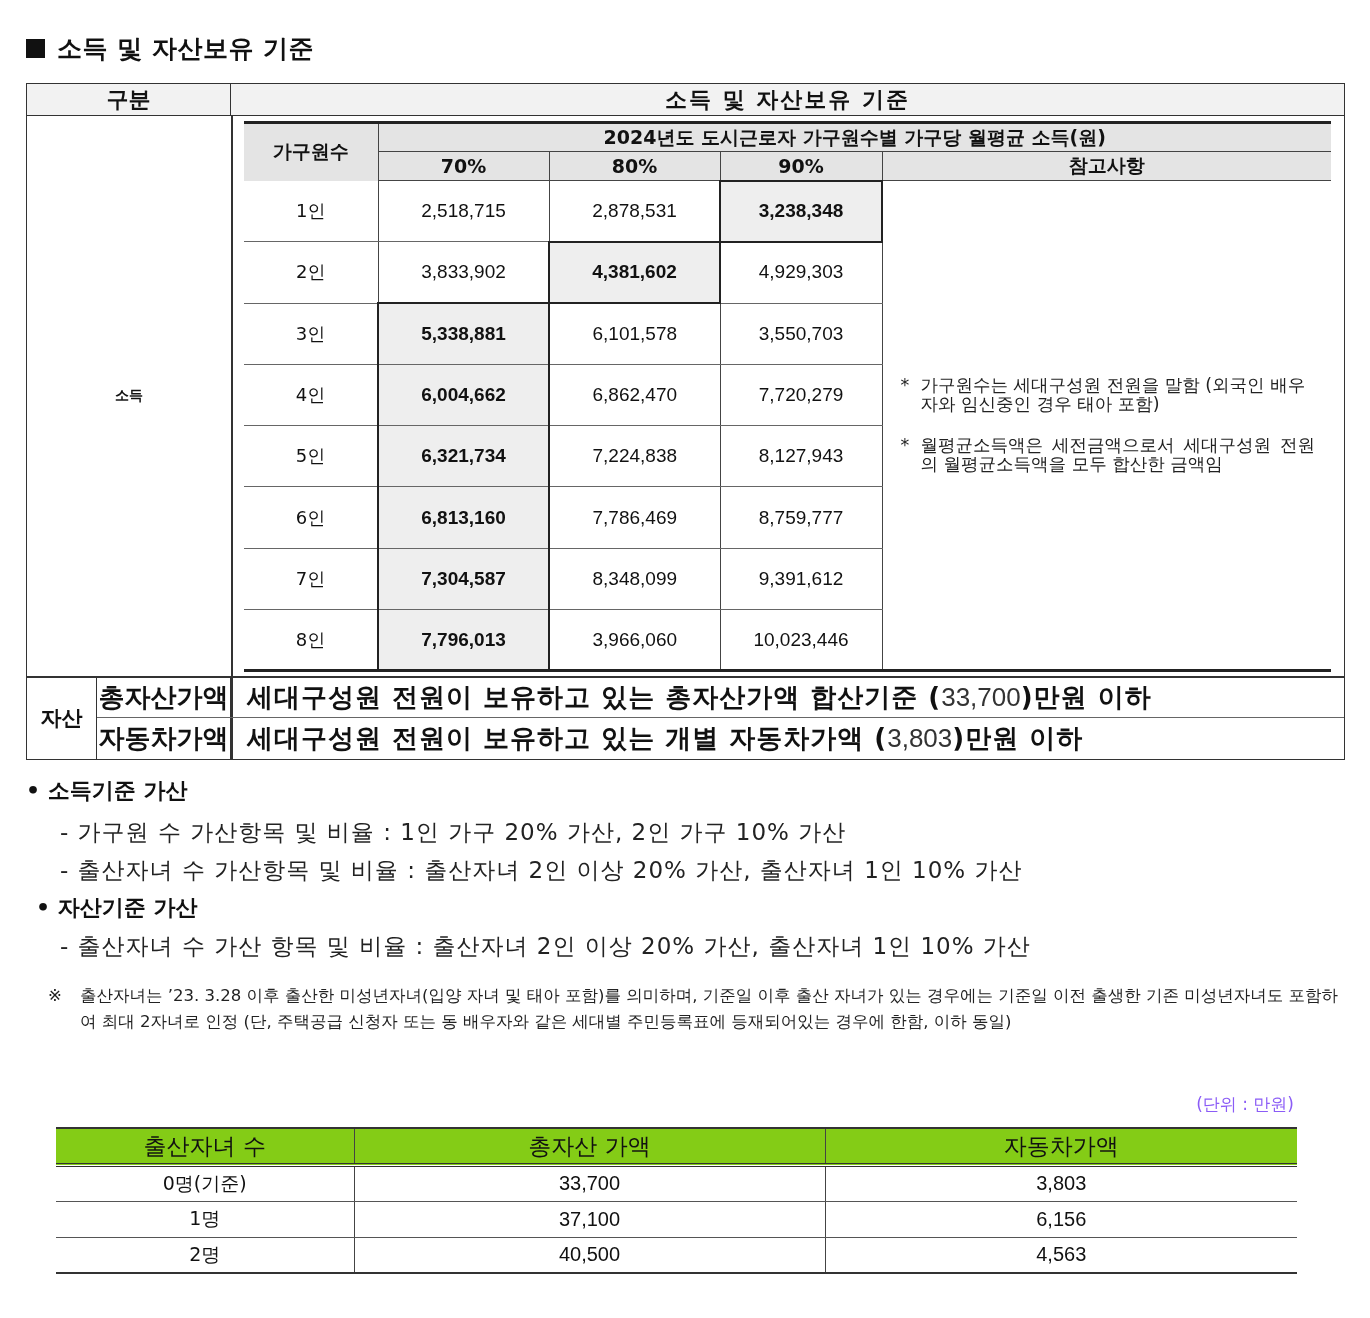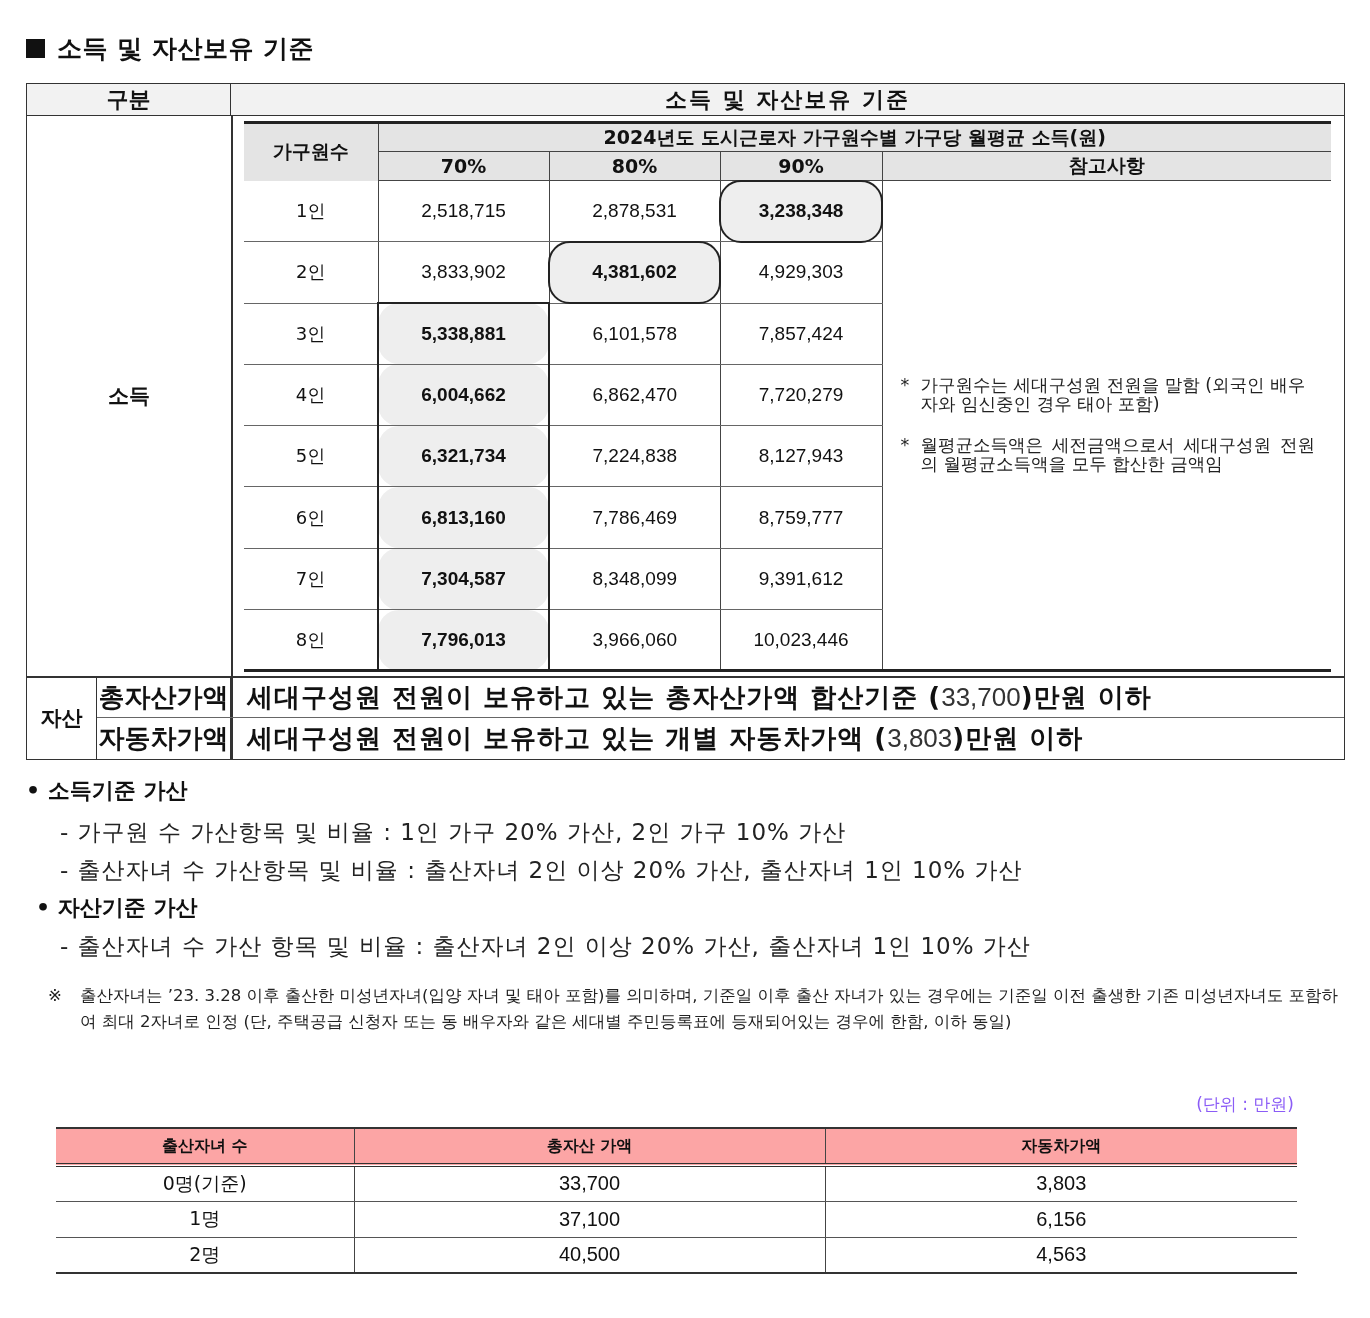--- a/index.html
+++ b/index.html
@@ -8,59 +8,59 @@
 
   .title { position: absolute; left: 26px; top: 32px; font-size: 25px; font-weight: bold; letter-spacing: 0.5px; display: flex; align-items: center; }
   .title .sq { display: inline-block; width: 19px; height: 19px; background: #111; margin-right: 12px; }
 
   
   .outer { position: absolute; left: 26px; top: 83px; width: 1319px; height: 677px; border: 1.5px solid #333; }
   .outer .hdr { position: absolute; left: 0; top: 0; width: 100%; height: 32px; background: #f2f2f2; border-bottom: 1.5px solid #333; }
   .outer .hdr-left { position: absolute; left: 0; top: 0; width: 204px; height: 32px; display: flex; align-items: center; justify-content: center; font-weight: bold; font-size: 22px; border-right: 1.5px solid #333; }
   .outer .hdr-right { position: absolute; left: 204px; top: 0; right: 0; height: 32px; display: flex; align-items: center; justify-content: center; font-weight: bold; font-size: 22px; letter-spacing: 2px; }
   .vline { position: absolute; left: 204px; top: 32px; width: 1.5px; height: 643px; background: #333; }
-  .income-label { position: absolute; left: 0; top: 32px; width: 204px; height: 560px; display: flex; align-items: center; justify-content: center; font-weight: bold; font-size: 21px; }
+  .income-label { position: absolute; left: 0; top: 32px; width: 204px; height: 560px; display: flex; align-items: center; justify-content: center; font-weight: bold; font-size: 14px; }
   .asset-sep { position: absolute; left: 0; top: 592px; width: 100%; height: 1.5px; background: #333; }
   .asset-label { position: absolute; left: 0; top: 593px; width: 70px; height: 82px; display: flex; align-items: center; justify-content: center; font-weight: bold; font-size: 21px; border-right: 1.5px solid #333; }
   .asset-row { position: absolute; left: 70px; height: 41px; right: 0; display: flex; align-items: center; font-weight: bold; font-size: 26px; }
   .asset-row .k { width: 134px; height: 100%; display: flex; align-items: center; justify-content: center; border-right: 1.5px solid #333; }
   .asset-row .v { padding-left: 16px; letter-spacing: 1px; }
   .asset-row .num { font-weight: normal; color: #333; font-family: "Liberation Sans", sans-serif; letter-spacing: 0; }
   .asset-row-1 { top: 593px; border-bottom: 1px solid #666; }
   .asset-row-2 { top: 634px; }
 
   
   .inner { position: absolute; left: 244px; top: 121px; width: 1087px; }
   .inner table { border-collapse: collapse; width: 1087px; table-layout: fixed; }
   .inner th { background: #e4e4e4; font-weight: bold; font-size: 19px; height: 29px; }
   .inner .th-top { border-top: 3px solid #222; }
   .inner td { height: 61.3px; text-align: center; font-size: 19px; border-bottom: 1.5px solid #666; font-family: "Liberation Sans", sans-serif; }
   .inner td.c-n { font-family: "DejaVu Sans", sans-serif; font-size: 18px; }
   .inner td, .inner th { border-right: 1px solid #444; }
   .inner th.sub { border-top: 1px solid #444; border-bottom: 1.5px solid #444; height: 29px; }
-  .inner td.hl { background: #eeeeee; font-weight: bold; border-radius: 21px; }
+  .inner td.hl { background: #eeeeee; font-weight: bold; }
   .inner tr.last td { border-bottom: 3px solid #222; }
   .inner td.note { vertical-align: middle; text-align: left; padding: 0 16px 0 18px; font-family: "DejaVu Sans", sans-serif; font-size: 17.5px; line-height: 19px; border-right: none; border-bottom: 3px solid #222; color: #222; }
   .inner th.last-col { border-right: none; }
   .note p { display: flex; }
   .note p .star { width: 20px; flex: 0 0 20px; }
   .note p + p { margin-top: 22px; }
   .bx-90 { outline: 2.5px solid #222; outline-offset: -1px; }
 
   
   .bul { position: absolute; font-weight: bold; font-size: 22px; }
   .dash { position: absolute; font-size: 23px; letter-spacing: 1px; color: #222; }
   .fine { position: absolute; left: 48px; top: 983px; width: 1290px; font-size: 16.5px; line-height: 26px; color: #222; }
   .fine .mark { position: absolute; left: 0; top: 0; }
   .fine .txt { padding-left: 32px; text-align: justify; }
 
   .unit { position: absolute; right: 76px; top: 1093px; font-size: 17px; color: #8b5cf6; }
 
   .bottom { position: absolute; left: 56px; top: 1127px; width: 1241px; border-collapse: collapse; table-layout: fixed; }
-  .bottom th { background: #fca5a5; font-weight: bold; font-size: 16px; height: 37px; border-top: 2px solid #333; border-bottom: 4px double #333; }
+  .bottom th { background: #84cc16; font-weight: normal; font-size: 23px; height: 37px; border-top: 2px solid #333; border-bottom: 4px double #333; }
   .bottom td { text-align: center; font-size: 20px; height: 36px; border-bottom: 1.5px solid #555; font-family: "Liberation Sans", sans-serif; }
   .bottom td.c-n { font-family: "DejaVu Sans", sans-serif; font-size: 19px; }
   .bottom tr:last-child td { border-bottom: 2px solid #333; }
   .bottom th + th, .bottom td + td { border-left: 1px solid #444; }
 </style>
 </head>
 <body>
 
 <div class="title">
   <span class="sq"></span>
@@ -125,21 +125,21 @@
     <tr>
       <td class="c-n">2인</td>
       <td>3,833,902</td>
       <td class="hl bx-90">4,381,602</td>
       <td>4,929,303</td>
     </tr>
     <tr>
       <td class="c-n">3인</td>
       <td class="hl" style="border-left:2.5px solid #222;border-right:2.5px solid #222;border-top:2.5px solid #222">5,338,881</td>
       <td>6,101,578</td>
-      <td>7,857,424</td>
+      <td>3,550,703</td>
     </tr>
     <tr>
       <td class="c-n">4인</td>
       <td class="hl" style="border-left:2.5px solid #222;border-right:2.5px solid #222">6,004,662</td>
       <td>6,862,470</td>
       <td>7,720,279</td>
     </tr>
     <tr>
       <td class="c-n">5인</td>
       <td class="hl" style="border-left:2.5px solid #222;border-right:2.5px solid #222">6,321,734</td>

